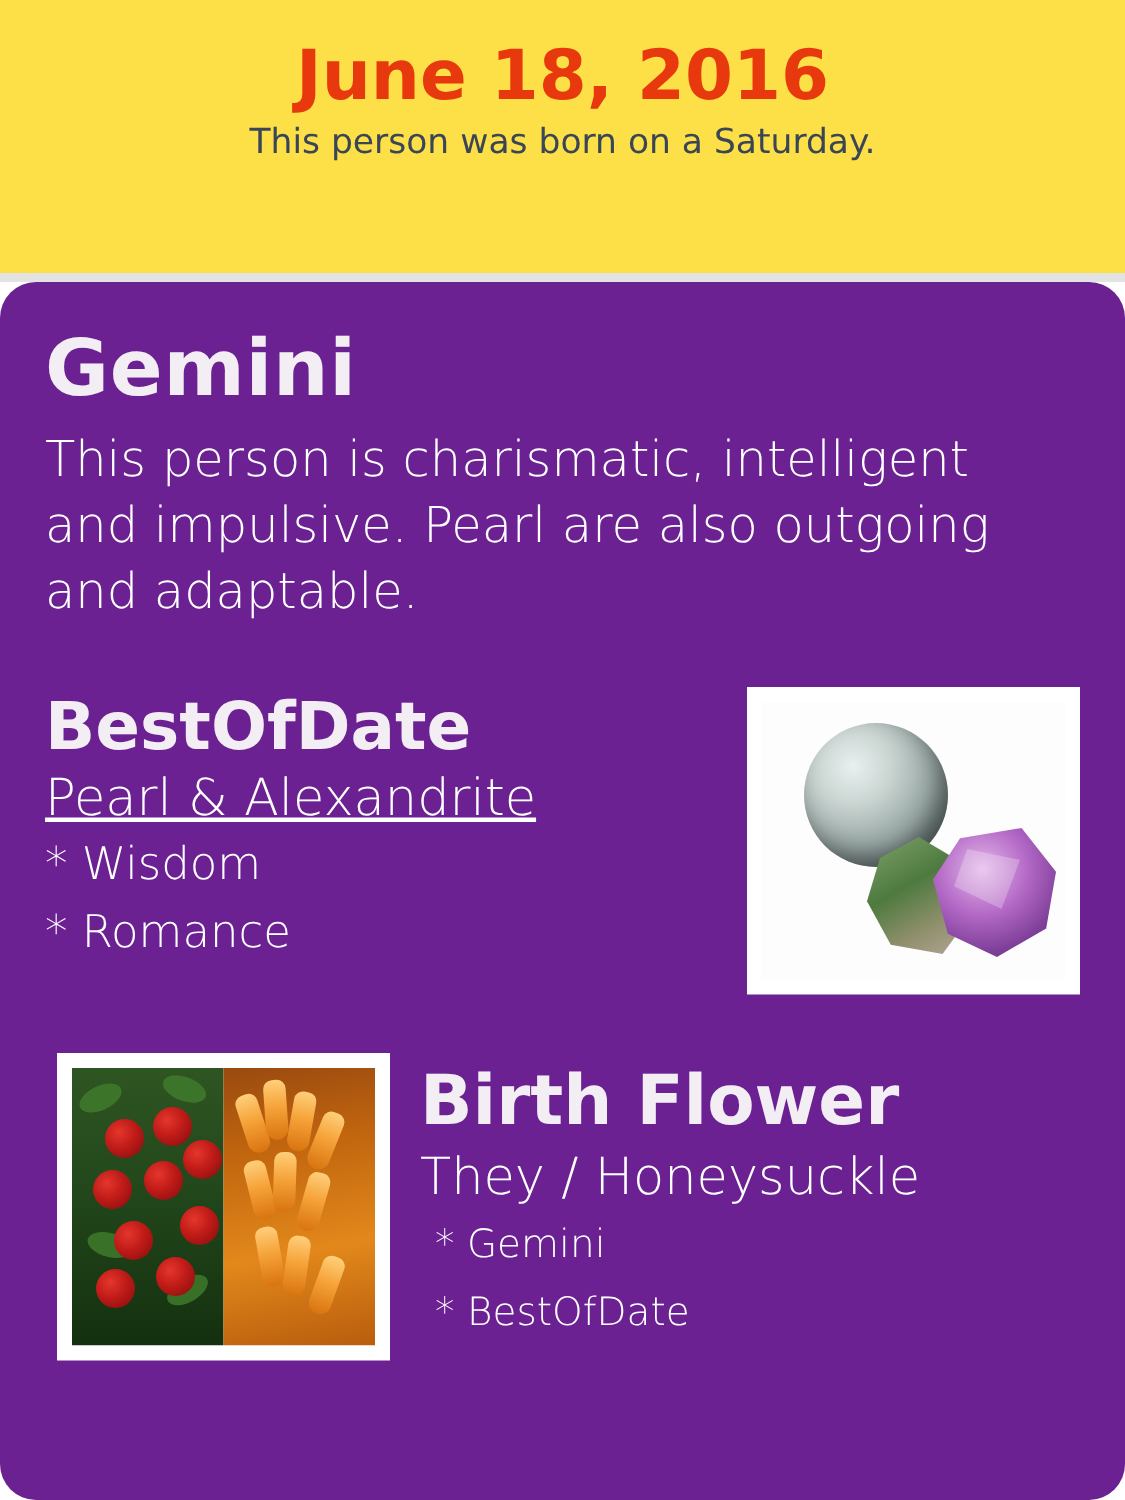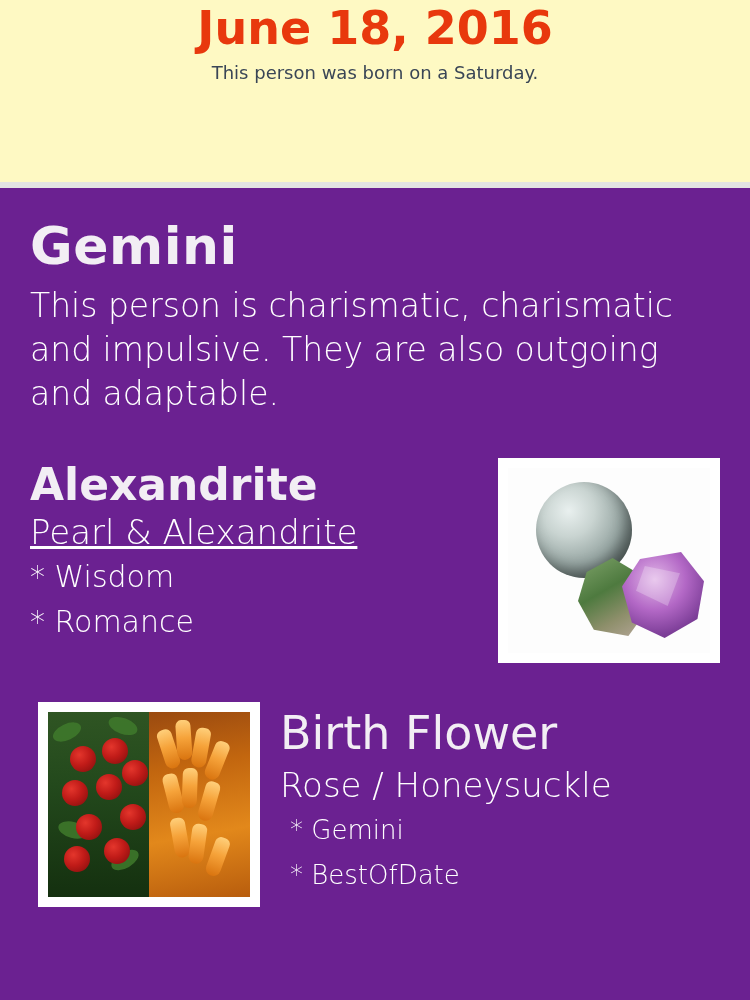--- a/index.html
+++ b/index.html
@@ -13,55 +13,57 @@
   .page {
     position: relative;
     width: 750px;
     height: 1000px;
     background: #ffffff;
   }
 
   
   .header {
     height: 182px;
-    background: #fef9c3;
+    background: #fde047;
     text-align: center;
+    padding-top: 22px;
   }
   .header-date {
     font-size: 46px;
     font-weight: bold;
     color: #e8380d;
     letter-spacing: 0px;
     line-height: 56px;
   }
   .header-sub {
     font-size: 27px;
     color: #2f3b47;
     line-height: 42px;
     font-weight: normal;
   }
   .header-note {
-    font-size: 18px;
+    font-size: 23px;
     color: #3a4656;
     line-height: 34px;
   }
   .header-rule {
     height: 6px;
     background: #e3e3e3;
     width: 100%;
   }
 
   
   .panel {
     position: relative;
     height: 812px;
     background: #6a1f8f;
     background: #6b2191;
     padding: 22px 30px 0 30px;
     color: #ffffff;
+    border-radius: 24px;
   }
 
   .sign-title {
     font-size: 52px;
     font-weight: bold;
     line-height: 64px;
     color: #f2eef4;
     margin-top: 4px;
     letter-spacing: 0.5px;
   }
@@ -214,21 +216,21 @@
   }
 
   .flower-text {
     position: absolute;
     left: 250px;
     top: 2px;
     right: 0;
   }
   .flower-title {
     font-size: 46px;
-    font-weight: normal;
+    font-weight: bold;
     line-height: 58px;
     color: #f2eef4;
   }
   .flower-name {
     font-size: 34px;
     line-height: 46px;
     color: #ffffff;
     font-weight: 300;
   }
   .flower-bullet {
@@ -246,24 +248,24 @@
 
   <div class="header">
     <div class="header-date">June 18, 2016</div>
     <div class="header-note">This person was born on a Saturday.</div>
   </div>
   <div class="header-rule"></div>
 
   <div class="panel">
 
     <div class="sign-title">Gemini</div>
-    <div class="sign-desc">This person is charismatic, charismatic and impulsive. They are also outgoing and adaptable.</div>
+    <div class="sign-desc">This person is charismatic, intelligent and impulsive. Pearl are also outgoing and adaptable.</div>
 
     <div class="stone-row">
-      <div class="stone-title">Alexandrite</div>
+      <div class="stone-title">BestOfDate</div>
       <div class="stone-name">Pearl &amp; Alexandrite</div>
       <div class="bullet">* Wisdom</div>
       <div class="bullet">* Romance</div>
 
       <div class="stone-photo">
         <div class="stone-photo-inner">
           <div class="pearl"></div>
           <div class="alex">
             <div class="rock"></div>
             <div class="gem"></div>
@@ -301,20 +303,20 @@
             <i style="left:58px; top:70px; transform:rotate(16deg);"></i>
             <i style="left:20px; top:106px; transform:rotate(-10deg);"></i>
             <i style="left:44px; top:112px; transform:rotate(8deg);"></i>
             <i style="left:68px; top:126px; transform:rotate(20deg);"></i>
           </div>
         </div>
       </div>
 
       <div class="flower-text">
         <div class="flower-title">Birth Flower</div>
-        <div class="flower-name">Rose / Honeysuckle</div>
+        <div class="flower-name">They / Honeysuckle</div>
         <div class="flower-bullet">* Gemini</div>
         <div class="flower-bullet">* BestOfDate</div>
       </div>
     </div>
 
   </div>
 </div>
 
 </body></html>

